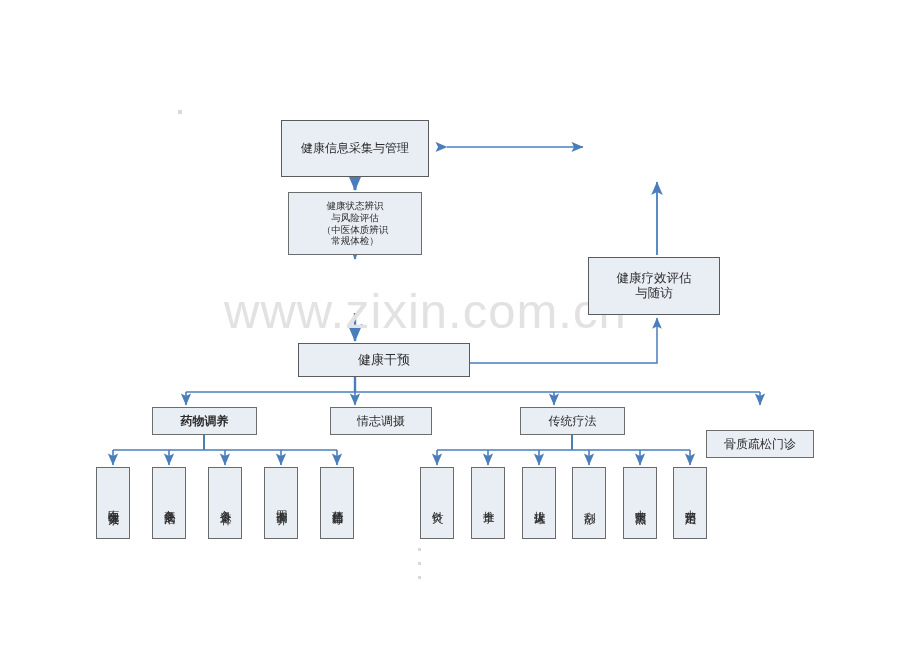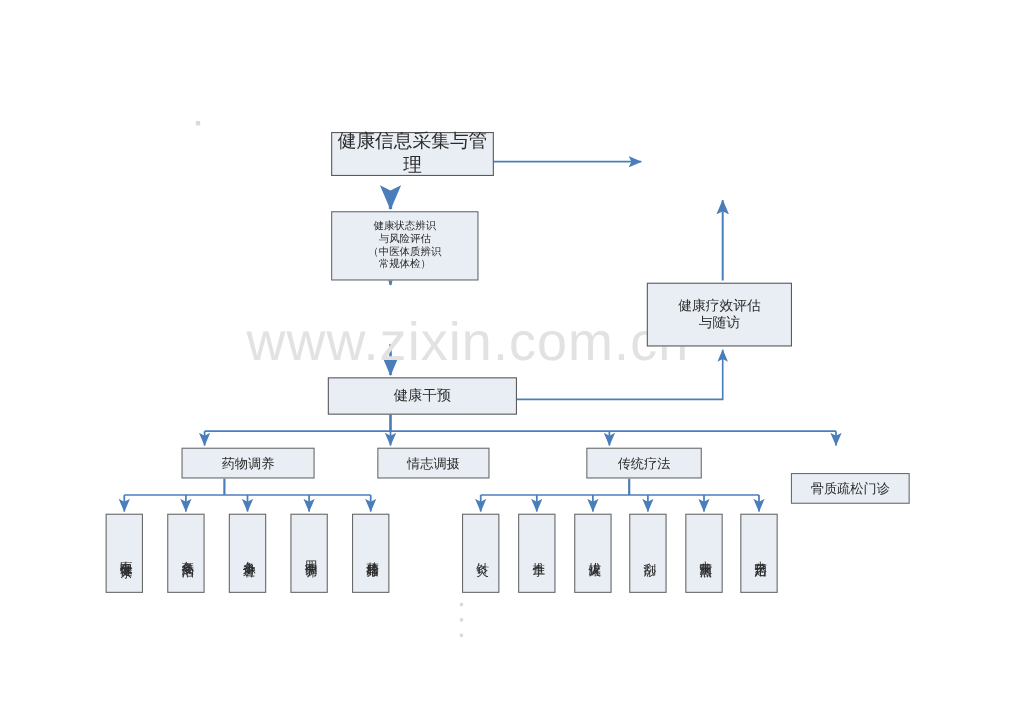--- a/index.html
+++ b/index.html
@@ -32,21 +32,20 @@
     align-items: center;
     justify-content: center;
     text-align: center;
     color: #2b2b2b;
     line-height: 1.22;
     z-index: 3;
   }
   .node.thin {
     border-width: 1px;
     border-color: #6d6d6d;
-    margin-left: 13px;
   }
   .node .txt {
     display: block;
     white-space: pre-line;
   }
   
   .vnode {
     position: absolute;
     box-sizing: border-box;
     background: #e9eef5;
@@ -136,21 +135,21 @@
       <line x1="437" y1="450" x2="690" y2="450" stroke-width="1.4"></line>
       <line x1="437" y1="450" x2="437" y2="465" marker-end="url(#arr)"></line>
       <line x1="488" y1="450" x2="488" y2="465" marker-end="url(#arr)"></line>
       <line x1="539" y1="450" x2="539" y2="465" marker-end="url(#arr)"></line>
       <line x1="589" y1="450" x2="589" y2="465" marker-end="url(#arr)"></line>
       <line x1="640" y1="450" x2="640" y2="465" marker-end="url(#arr)"></line>
       <line x1="690" y1="450" x2="690" y2="465" marker-end="url(#arr)"></line>
     </g>
   </svg>
 
-  <div class="node" style="left:281px; top:120px; width:148px; height:40px; font-size:17px;margin-left:20px;">
+  <div class="node" style="left:281px; top:120px; width:148px; height:57px; font-size:12px;">
     <span class="txt">健康信息采集与管理</span>
   </div>
 
 
   <div class="node thin" style="left:288px; top:192px; width:134px; height:63px; font-size:9.5px;">
     <span class="txt">健康状态辨识
 与风险评估
 （中医体质辨识
 常规体检）</span>
   </div>
@@ -158,21 +157,21 @@
 
   <div class="node" style="left:588px; top:257px; width:132px; height:58px; font-size:12.5px;">
     <span class="txt">健康疗效评估
 与随访</span>
   </div>
 
   <div class="node" style="left:298px; top:343px; width:172px; height:34px; font-size:13px;">
     <span class="txt">健康干预</span>
   </div>
 
-  <div class="node thin" style="left:152px; top:407px; width:121px; height:28px; font-size:12px;">
+  <div class="node thin" style="left:152px; top:407px; width:105px; height:28px; font-size:12px;font-weight:bold;">
     <span class="txt">药物调养</span>
   </div>
 
   <div class="node thin" style="left:330px; top:407px; width:102px; height:28px; font-size:12px;">
     <span class="txt">情志调摄</span>
   </div>
 
   <div class="node thin" style="left:520px; top:407px; width:105px; height:28px; font-size:12px;">
     <span class="txt">传统疗法</span>
   </div>

